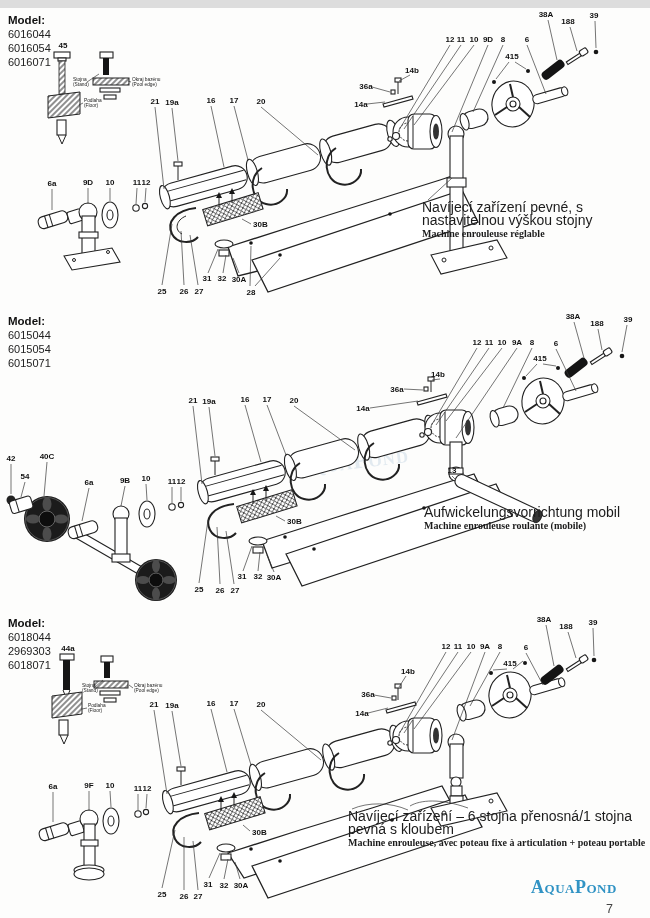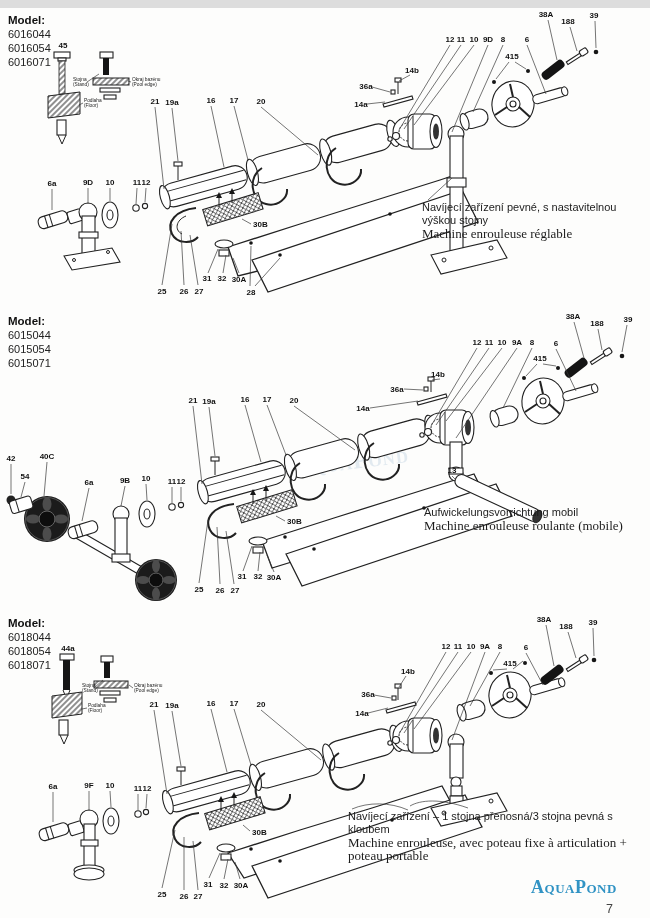--- a/index.html
+++ b/index.html
@@ -1,23 +1,23 @@
 <!DOCTYPE html>
 <html><head>
 <meta charset="utf-8">
 <style>
   html,body{margin:0;padding:0;background:#ddd;}
   .page{position:relative;width:650px;height:918px;background:#fdfdfc;margin:8px auto;overflow:hidden;
         font-family:"Liberation Sans",sans-serif;color:#1a1a1a;}
   .model-block{position:absolute;font-size:11px;line-height:14px;color:#222;}
   .model-label{font-weight:bold;font-size:11.5px;color:#111;}
   .caption{position:absolute;color:#1c1c1c;}
-  .cap-cs,.cap-de{font-family:"Liberation Sans",sans-serif;font-size:11px;line-height:13px;}
+  .cap-cs,.cap-de{font-family:"Liberation Sans",sans-serif;font-size:14px;line-height:13px;}
   .cap-en{font-family:"Liberation Serif",serif;font-style:italic;font-size:9.5px;line-height:13px;}
-  .cap-fr{font-family:"Liberation Serif",serif;font-size:13px;line-height:13px;}
+  .cap-fr{font-family:"Liberation Serif",serif;font-size:10px;line-height:13px;font-weight:bold;}
   .brand{position:absolute;left:524px;top:869px;width:100px;text-align:center;
          font-family:"Liberation Serif",serif;font-variant:small-caps;font-weight:bold;
          font-size:18px;letter-spacing:0.5px;color:#3193c4;}
   .pageno{position:absolute;left:606px;top:894px;font-size:12.5px;color:#444;}
   svg.diagram{position:absolute;left:0;}
   .svg1{top:0;} .svg2{top:300px;} .svg3{top:600px;}
   .lbl{font:bold 8px "Liberation Sans",sans-serif;fill:#111;text-anchor:middle;}
   .lbl.start{text-anchor:start;}
   .tiny{font:4.8px "Liberation Sans",sans-serif;fill:#222;}
   .ln{stroke:#222;stroke-width:1;fill:none;}
@@ -489,21 +489,21 @@
   </svg>
 
   <div class="caption" style="left:424px;top:498px;width:222px">
     <div class="cap-de">Aufwickelungsvorrichtung mobil</div>
     <div class="cap-fr">Machine enrouleuse roulante (mobile)</div>
   </div>
 
   <div class="model-block" style="left:8px;top:608px">
     <div class="model-label">Model:</div>
     <div>6018044</div>
-    <div>6018054</div>
+    <div>2969303</div>
     <div>6018071</div>
   </div>
 
   <svg class="diagram svg3" width="650" height="318" viewBox="0 0 650 318">
 
     <g>
       <text class="lbl" x="68" y="43">44a</text>
       <rect class="fw" x="60" y="46" width="14" height="6"></rect>
         <rect x="63" y="52" width="7" height="30" fill="#151515"></rect>
       <path class="ln" d="M63,82 L66.5,91 L70,82"></path>
@@ -703,19 +703,19 @@
     <text class="lbl start" x="252" y="227">30B</text>
     <text class="lbl" x="208" y="279">31</text>
     <text class="lbl" x="224" y="280">32</text>
     <text class="lbl" x="241" y="280">30A</text>
     <text class="lbl" x="162" y="289">25</text>
     <text class="lbl" x="184" y="291">26</text>
     <text class="lbl" x="198" y="291">27</text>
   </svg>
 
   <div class="caption" style="left:348px;top:802px;width:298px">
-    <div class="cap-cs">Navíjecí zařízení – 1 stojna přenosná/3 stojna pevná s kloubem</div>
+    <div class="cap-cs">Navíjecí zařízení – 6 stojna přenosná/1 stojna pevná s kloubem</div>
     <div class="cap-fr">Machine enrouleuse, avec poteau fixe à articulation + poteau portable</div>
   </div>
 
   <div class="brand">AquaPond</div>
   <div class="pageno">7</div>
 </div>
 
 </body></html>

